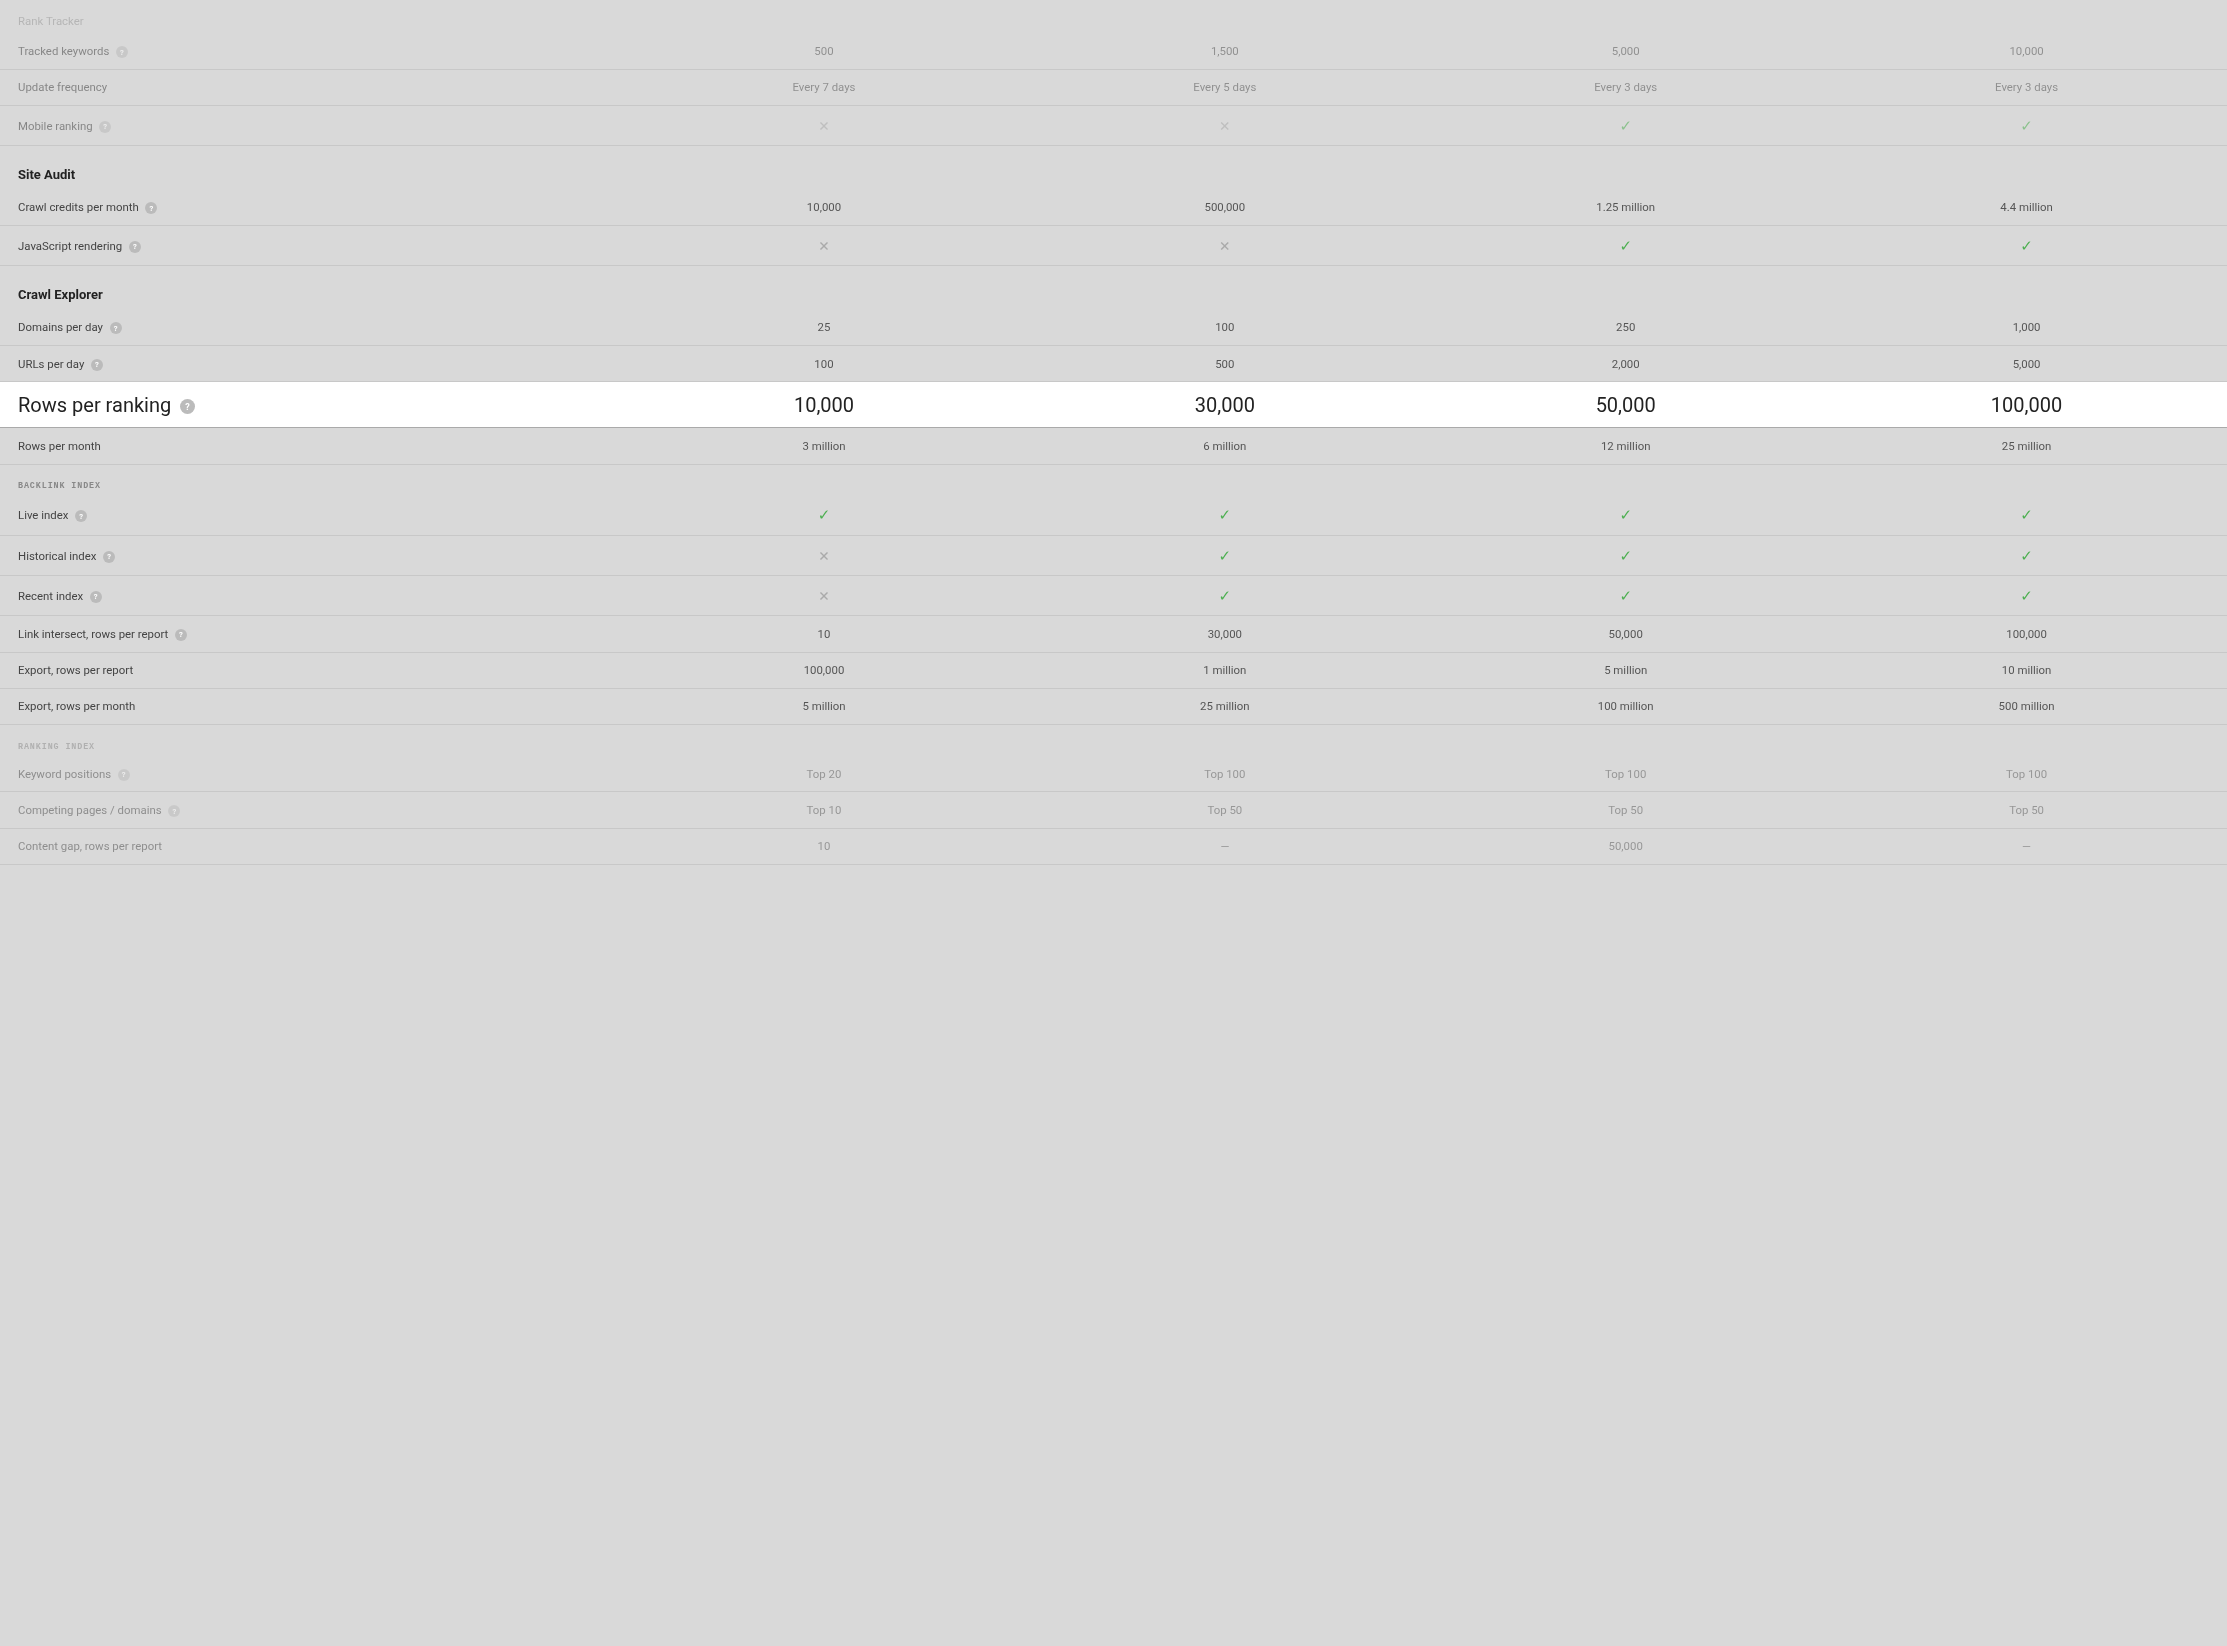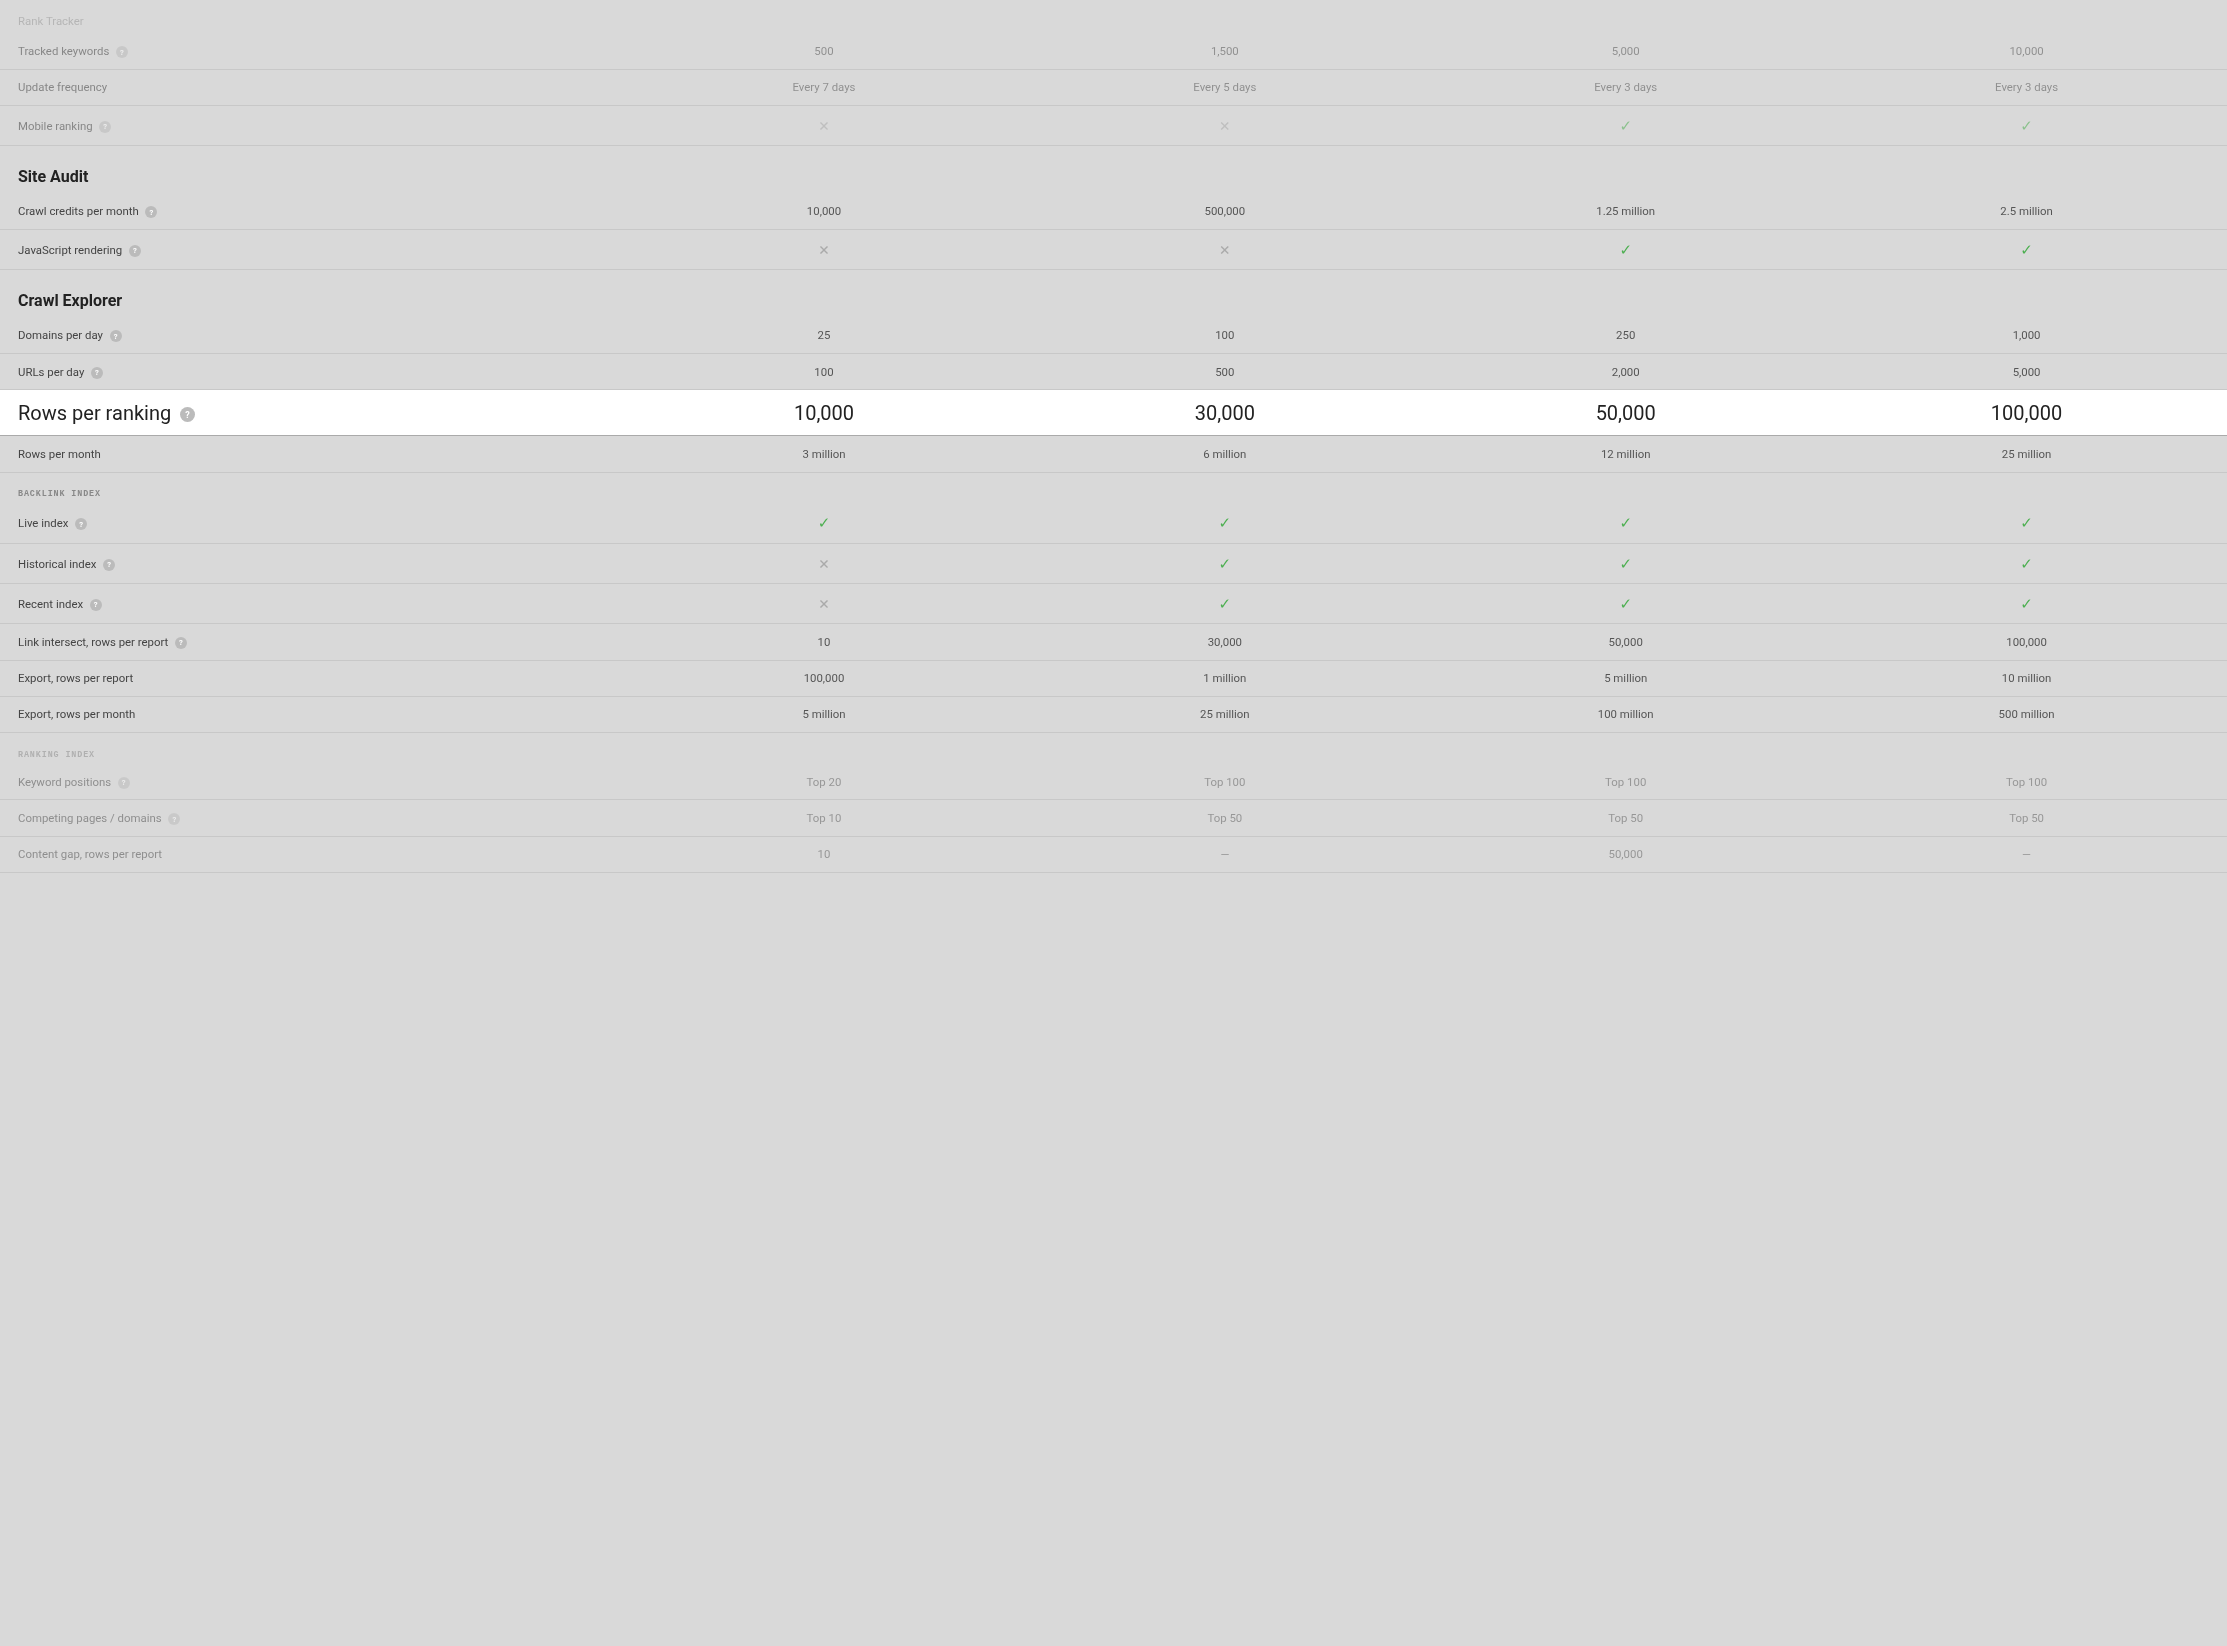--- a/index.html
+++ b/index.html
@@ -44,21 +44,21 @@
 
     
     .section-header td {
       padding-top: 21px;
       padding-bottom: 7.6px;
       border-bottom: none;
     }
 
     .section-header .feature-cell {
       font-weight: 700;
-      font-size: 16px;
+      font-size: 13px;
       color: #222;
     }
 
     
     .category-label td {
       padding-top: 16.7px;
       padding-bottom: 4.6px;
       border-bottom: none;
     }
 
@@ -195,21 +195,21 @@
       </tr>
 
       <tr>
         <td class="feature-cell">
           <span>Crawl credits per month</span>
           <span class="help-icon">?</span>
         </td>
         <td class="value-cell">10,000</td>
         <td class="value-cell">500,000</td>
         <td class="value-cell">1.25 million</td>
-        <td class="value-cell">2.5 million</td>
+        <td class="value-cell">4.4 million</td>
       </tr>
 
 
       <tr>
         <td class="feature-cell">
           <span>JavaScript rendering</span>
           <span class="help-icon">?</span>
         </td>
         <td class="value-cell"><span class="cross">✕</span></td>
         <td class="value-cell"><span class="cross">✕</span></td>

